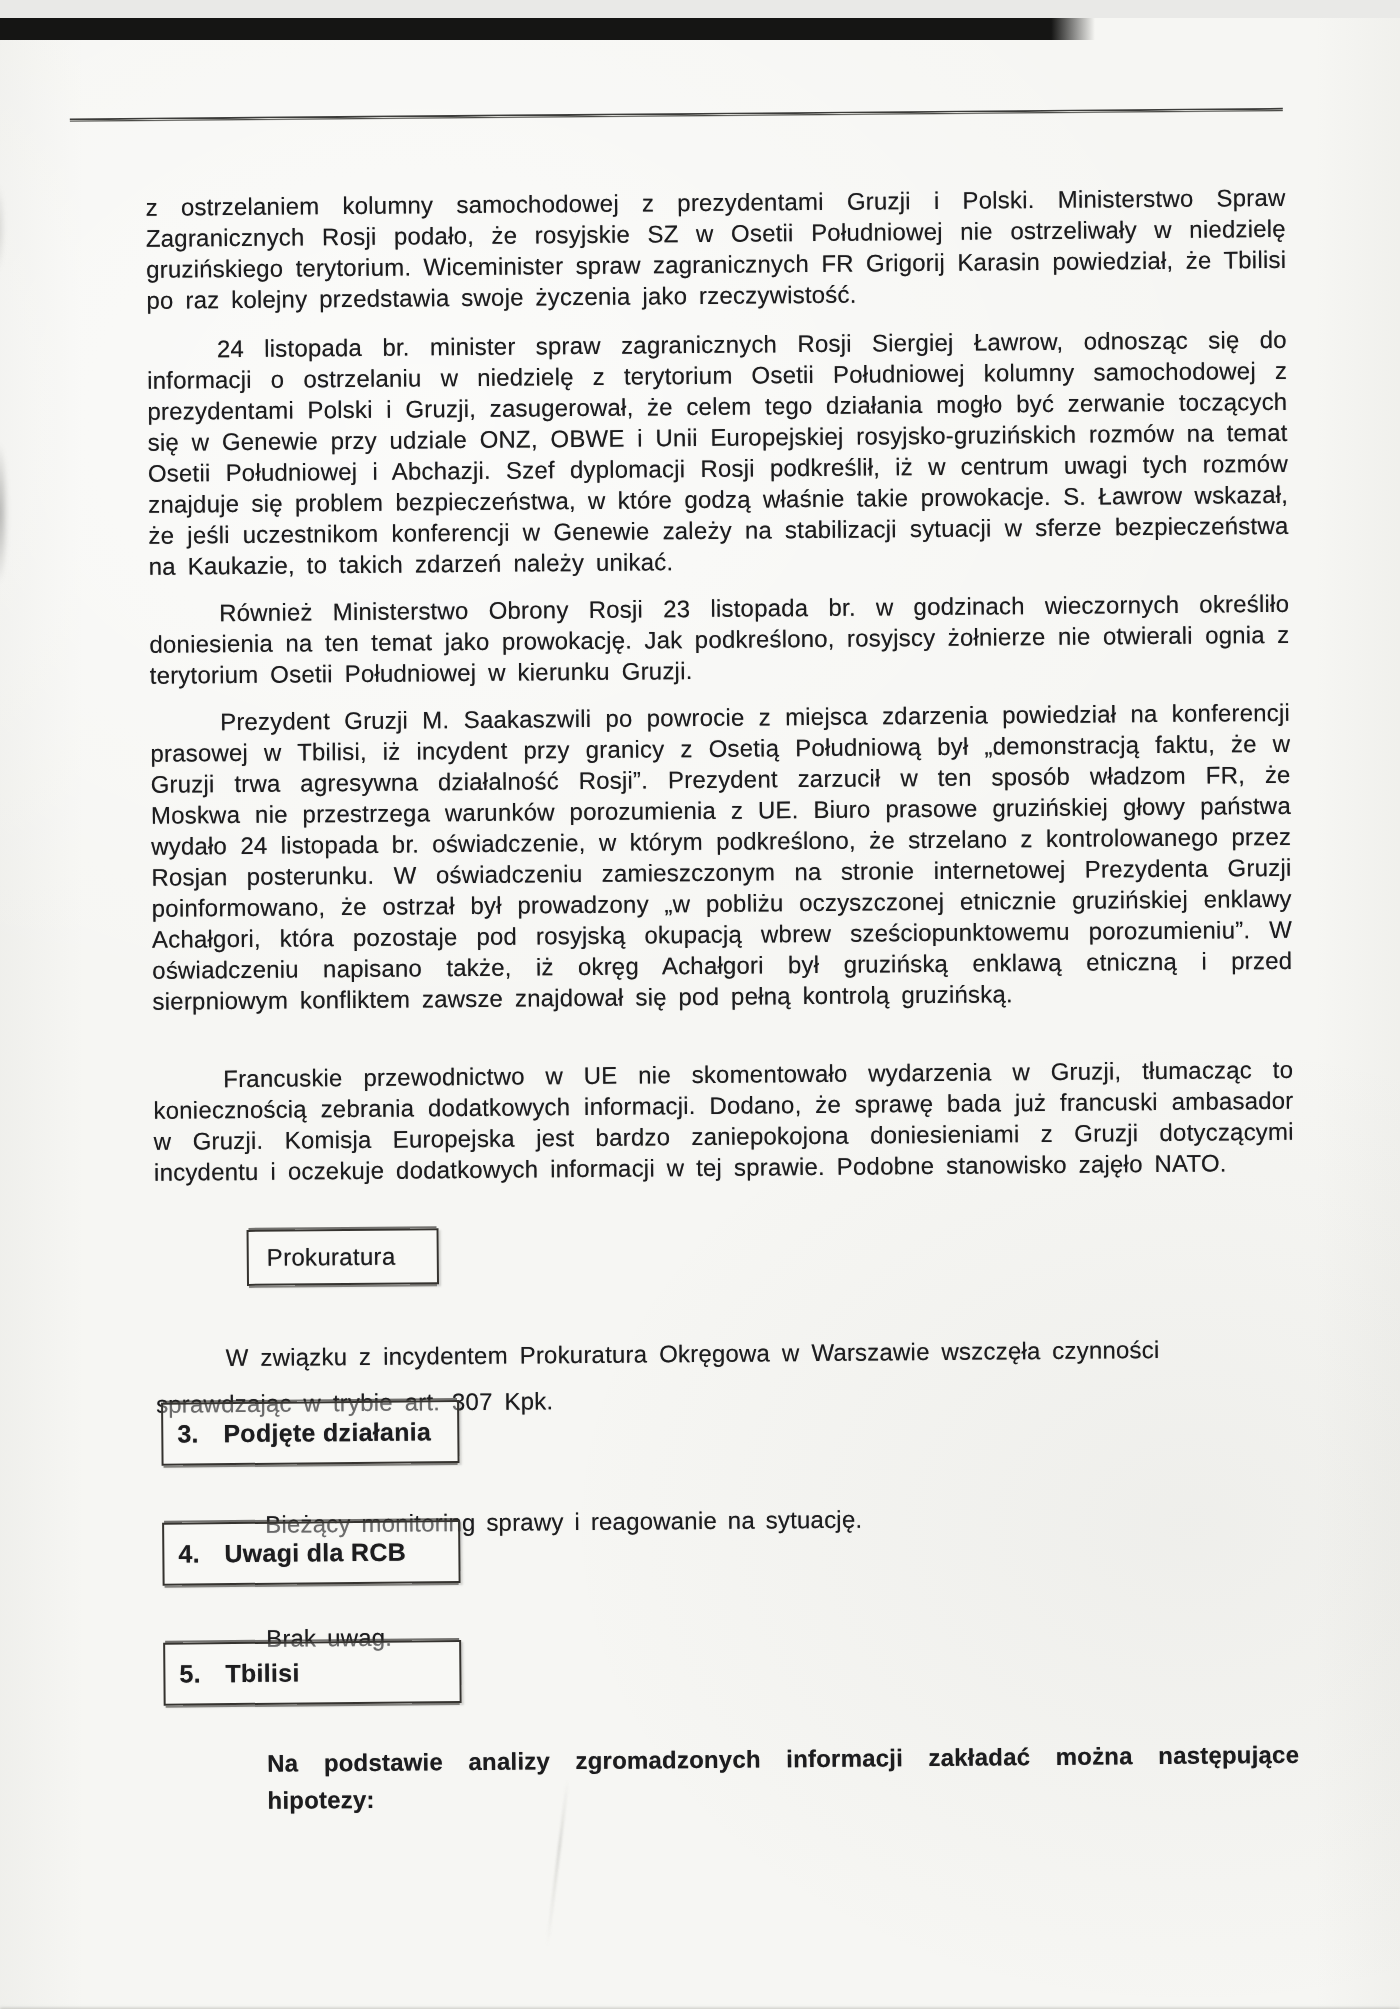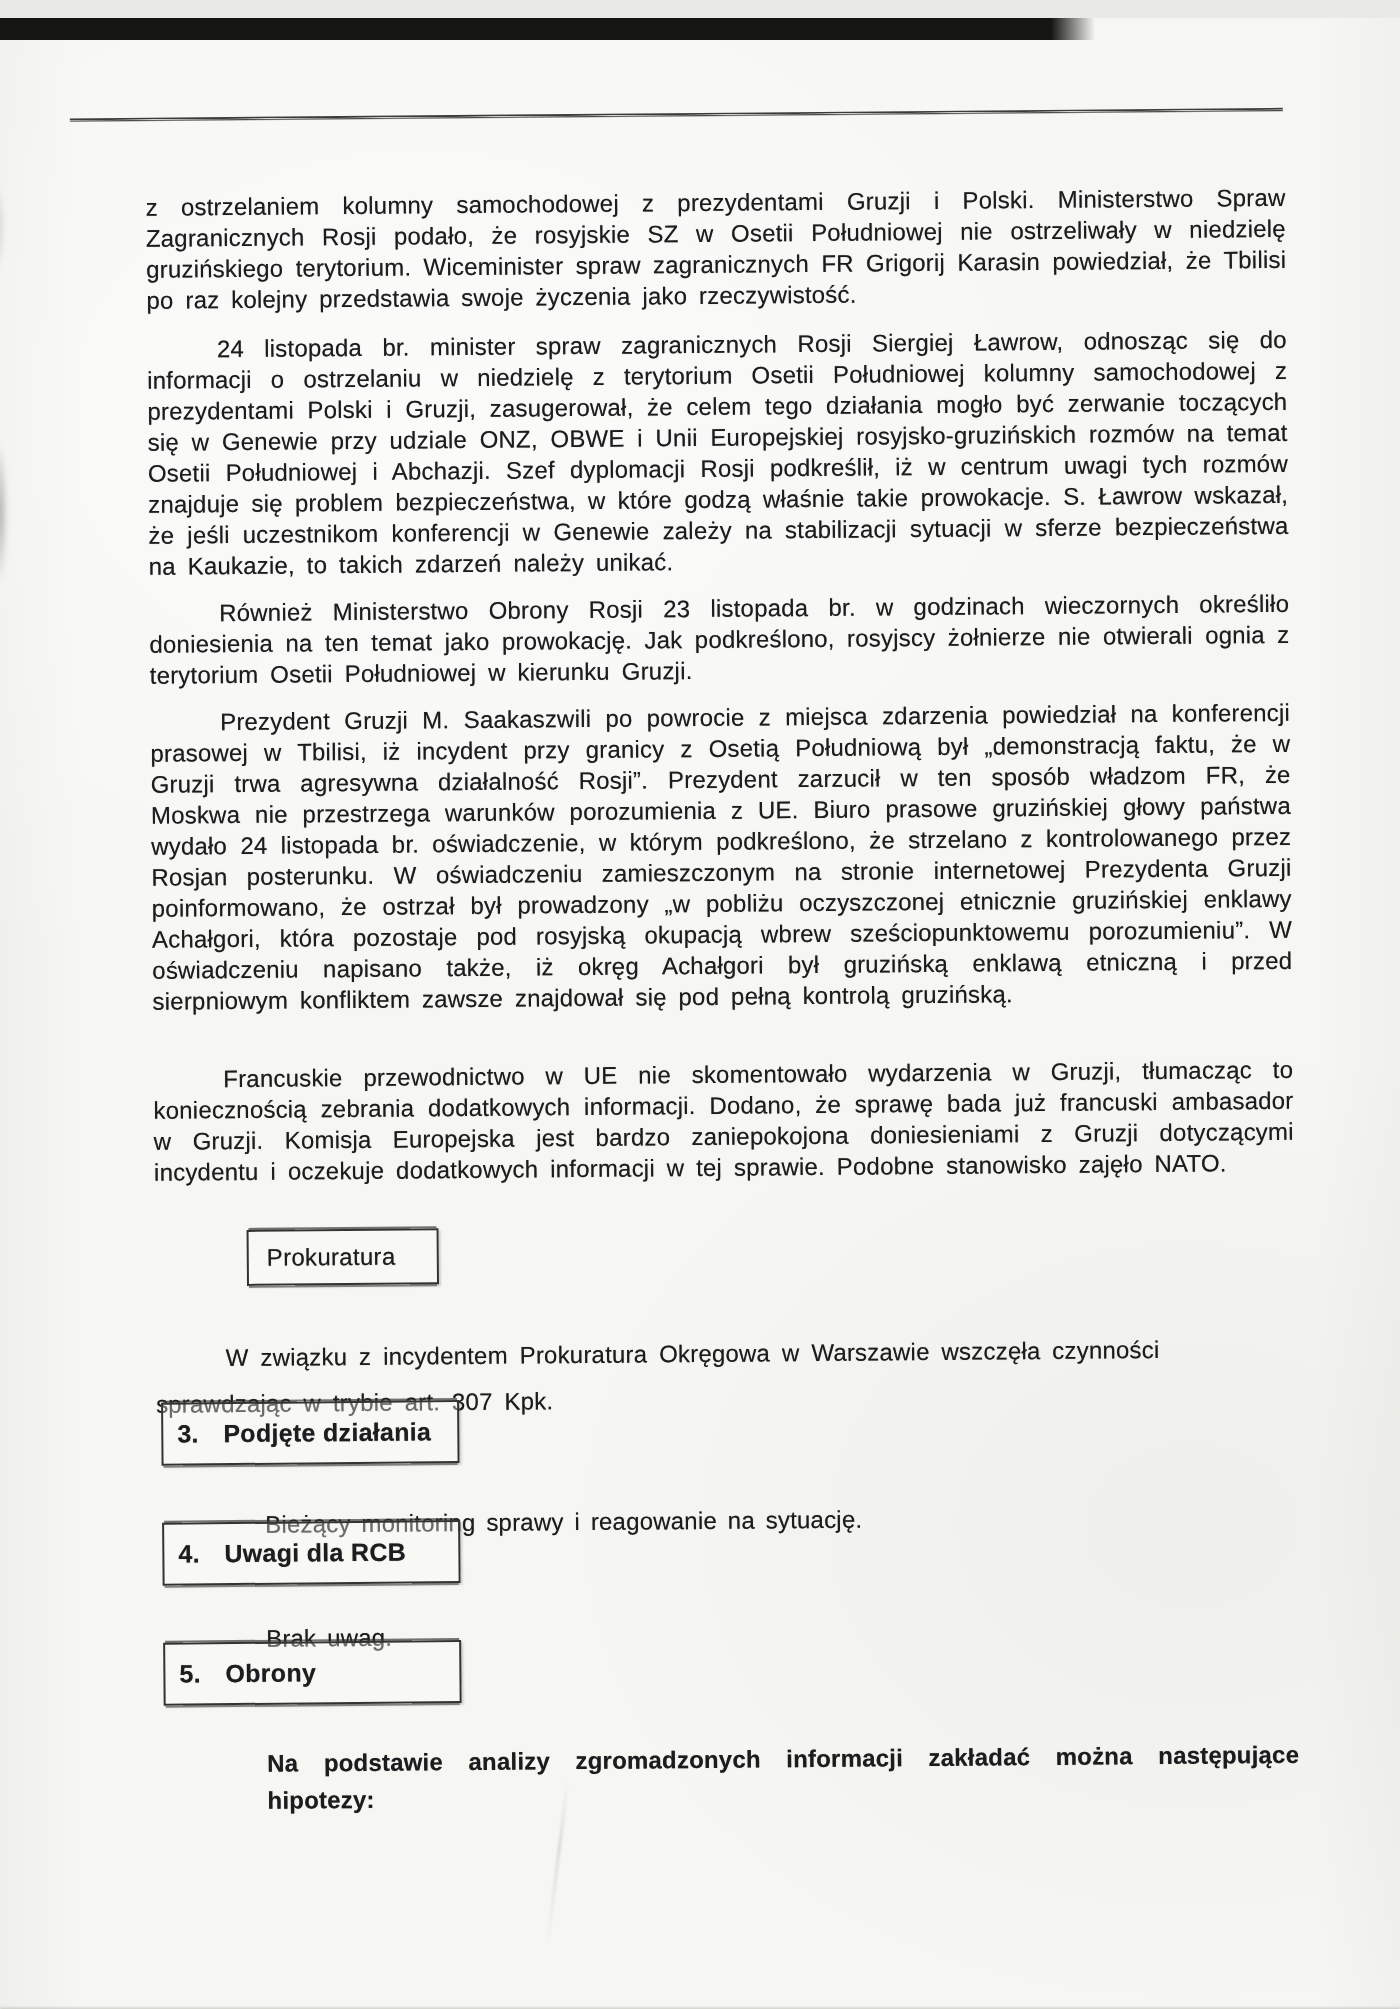--- a/index.html
+++ b/index.html
@@ -141,20 +141,20 @@
     <p class="sub p7">Bieżący monitoring sprawy i reagowanie na sytuację.</p>
 
     <div class="hbox box-section box-4">
       <span class="num">4.</span>
       <span>Uwagi dla RCB</span>
     </div>
     <p class="sub p8">Brak uwag.</p>
 
     <div class="hbox box-section box-5">
       <span class="num">5.</span>
-      <span>Obrony</span>
+      <span>Tbilisi</span>
     </div>
     <p class="sub p9">Na podstawie analizy zgromadzonych informacji zakładać można następujące hipotezy:</p>
 
   </div>
 
   <div class="scan-bar-bottom"></div>
 </div>
 
 </body></html>

